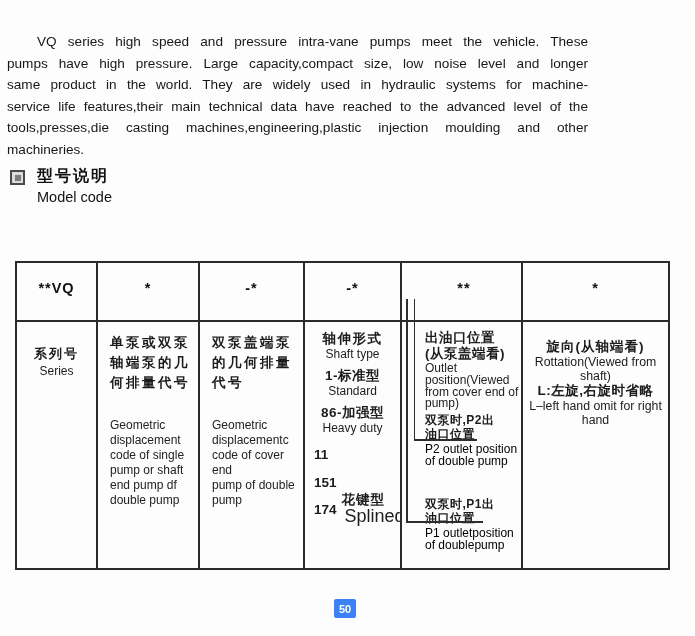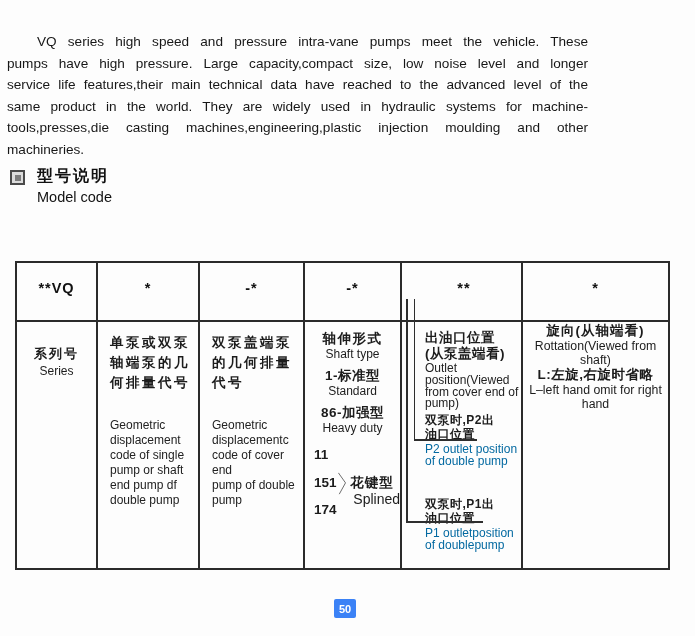--- a/index.html
+++ b/index.html
@@ -38,35 +38,35 @@
 
   td.c2, td.c3 { padding:11px 2px 0 12px; }
   .disp-zh { font-size:13.5px; line-height:20px; letter-spacing:2.5px; font-weight:bold; white-space:pre-line; }
   .disp-en { font-size:12px; line-height:15px; margin-top:25px; white-space:pre-line; color:#222; }
 
   td.c4 { padding-top:8px; text-align:center; }
   .c4-zh-t { font-size:13.5px; font-weight:bold; letter-spacing:1.5px; line-height:17px; }
   .c4-en-t { font-size:12px; line-height:15px; }
   .c4-opt-zh { font-size:13.5px; font-weight:bold; letter-spacing:0.5px; line-height:17px; margin-top:5px; }
   .c4-opt-en { font-size:12px; line-height:15px; }
-  .spline-row { display:flex; text-align:left; padding-left:9px; margin-top:5px; align-items:center; }
+  .spline-row { display:flex; text-align:left; padding-left:9px; margin-top:5px; align-items:flex-end; }
   .spline-nums { width:30px; font-size:13.5px; font-weight:bold; line-height:27.5px; }
   .spline-chevron { margin:3px 1px 0 1px; }
   .spline-labels { margin-top:17px; padding-left:3px; }
   .spline-zh { font-size:13.5px; font-weight:bold; letter-spacing:1px; line-height:17px; }
-  .spline-en { font-size:14px; line-height:16px; padding-left:3px; }
+  .spline-en { font-size:18px; line-height:16px; padding-left:3px; }
 
   td.c5 { padding:8px 2px 0 23px; }
   .c5-title-zh { font-size:13.5px; font-weight:bold; letter-spacing:0.5px; line-height:16px; white-space:pre-line; }
   .c5-small-en { font-size:12px; line-height:11.8px; margin-top:1px; white-space:pre-line; color:#222; }
   .c5-p-zh { font-size:12px; font-weight:bold; letter-spacing:0.5px; line-height:14px; margin-top:3px; white-space:pre-line; }
-  .c5-p-en { font-size:12px; line-height:12px; margin-top:2px; white-space:pre-line; color:#0369a1; }
+  .c5-p-en { font-size:12px; line-height:12px; margin-top:2px; white-space:pre-line; color:#000000; }
   .p1-block { margin-top:30px; }
 
-  td.c6 { padding-top:0; text-align:center; }
+  td.c6 { padding-top:16px; text-align:center; }
   .c6-zh { font-size:13.5px; font-weight:bold; letter-spacing:1px; line-height:17px; }
   .c6-en { font-size:12.3px; line-height:14px; }
   .c6-lzh { font-size:13.5px; font-weight:bold; letter-spacing:0.5px; line-height:16px; }
   .c6-len { font-size:12.3px; line-height:14px; }
 
   
   .lead { position:absolute; background:#2e2e2e; }
   .v1 { left:406px; top:299px; width:1.6px; height:222px; }
   .v2 { left:413.5px; top:299px; width:1.6px; height:140px; }
   .h1 { left:413.5px; top:439px; width:63px; height:1.6px; }
@@ -78,22 +78,22 @@
                 display:flex; align-items:center; justify-content:center; }
 </style>
 </head>
 <body>
 
 <div class="page">
 
   <div class="intro">
     <div class="pline first">VQ series high speed and pressure intra-vane pumps meet the vehicle. These</div>
     <div class="pline">pumps have high pressure. Large capacity,compact size, low noise level and longer</div>
+    <div class="pline">same product in the world. They are widely used in hydraulic systems for machine-</div>
     <div class="pline">service life features,their main technical data have reached to the advanced level of the</div>
-    <div class="pline">same product in the world. They are widely used in hydraulic systems for machine-</div>
     <div class="pline">tools,presses,die casting machines,engineering,plastic injection moulding and other</div>
     <div class="pline last">machineries.</div>
   </div>
 
   <div class="bullet">
     <div class="bullet-inner"></div>
   </div>
   <div class="sec-zh">型号说明</div>
   <div class="sec-en">Model code</div>
 

